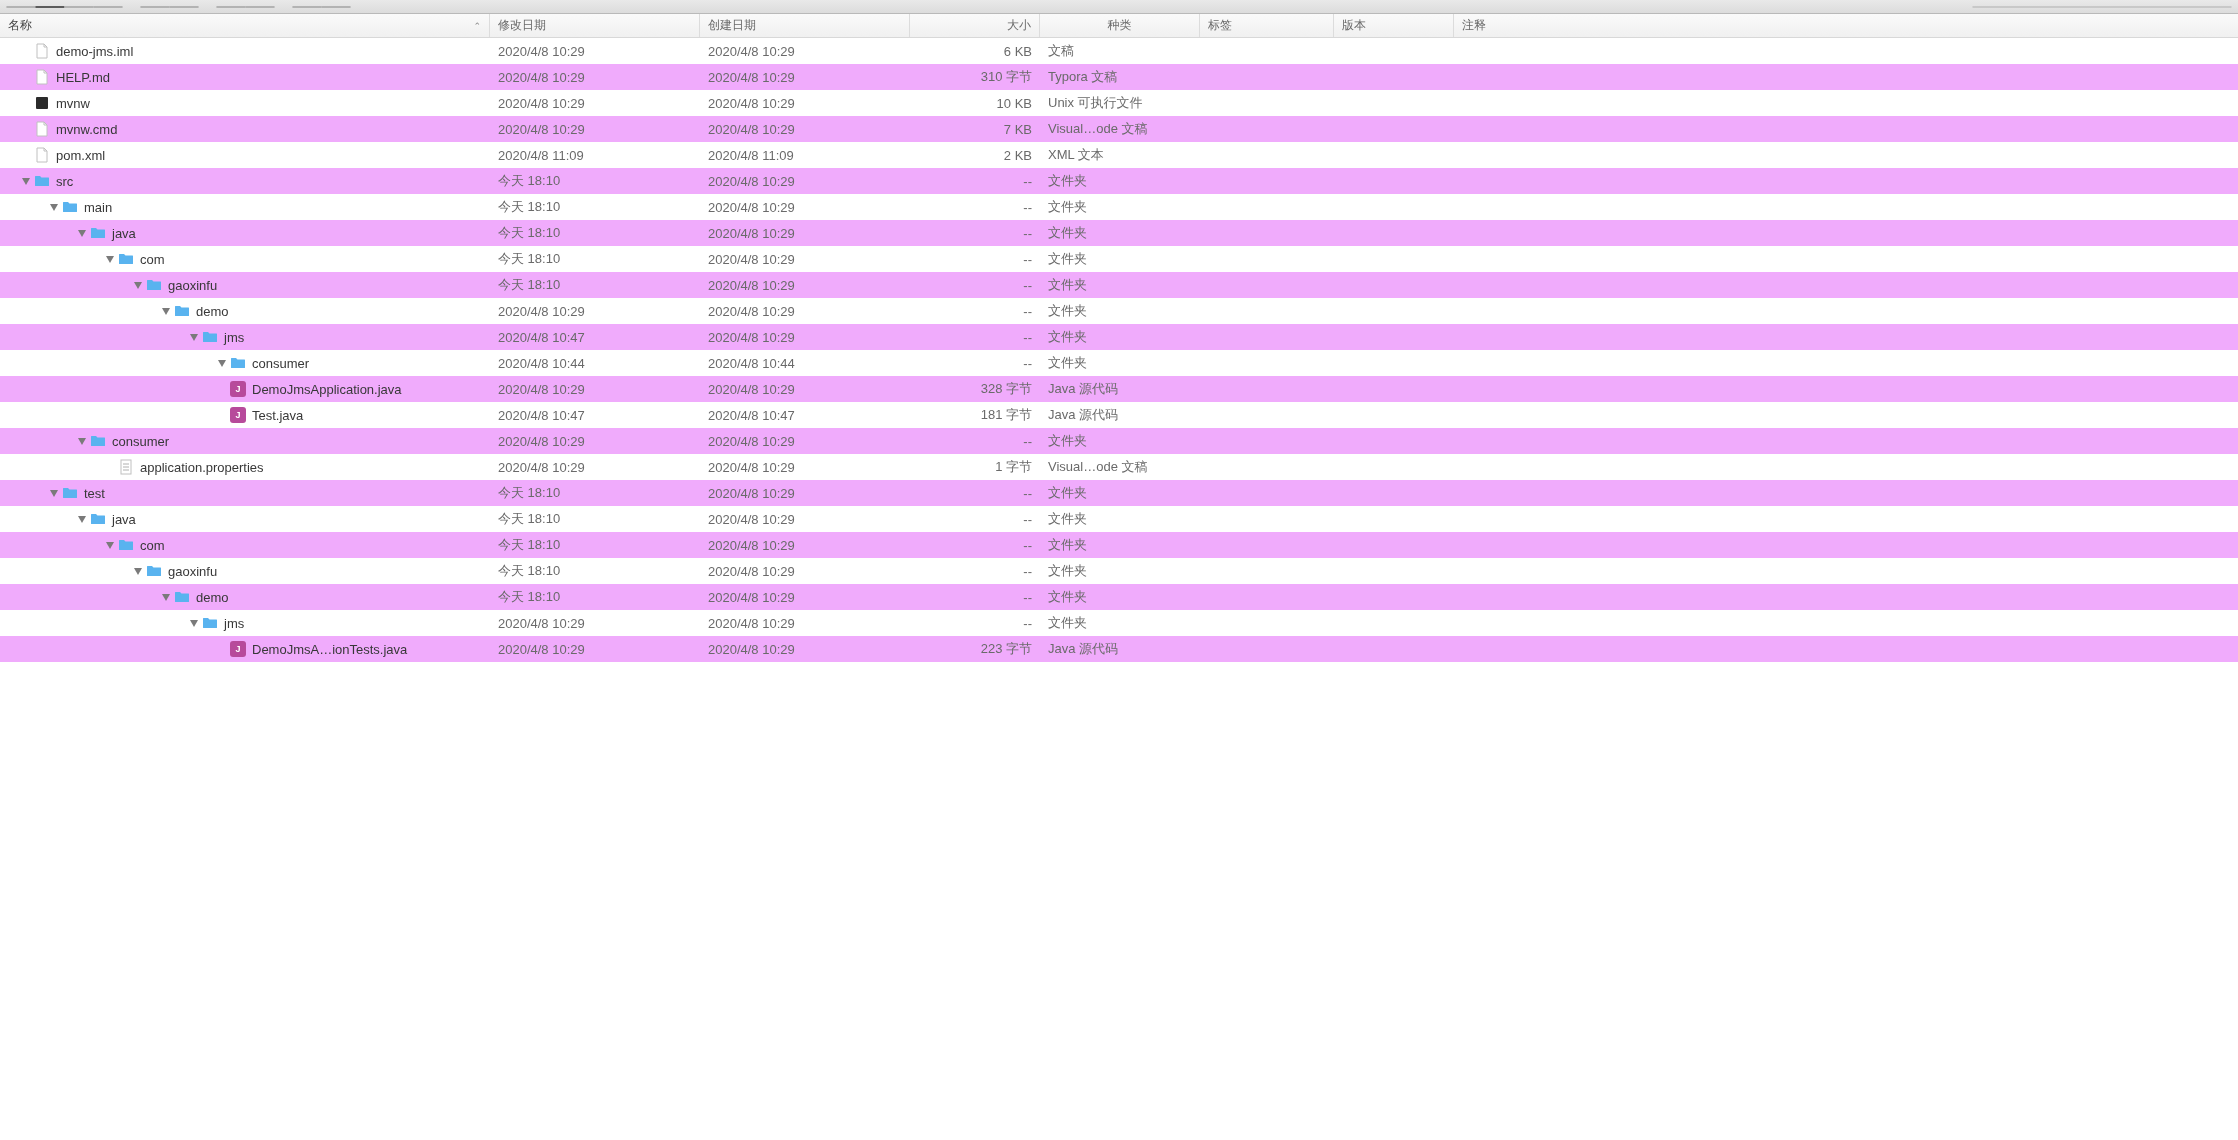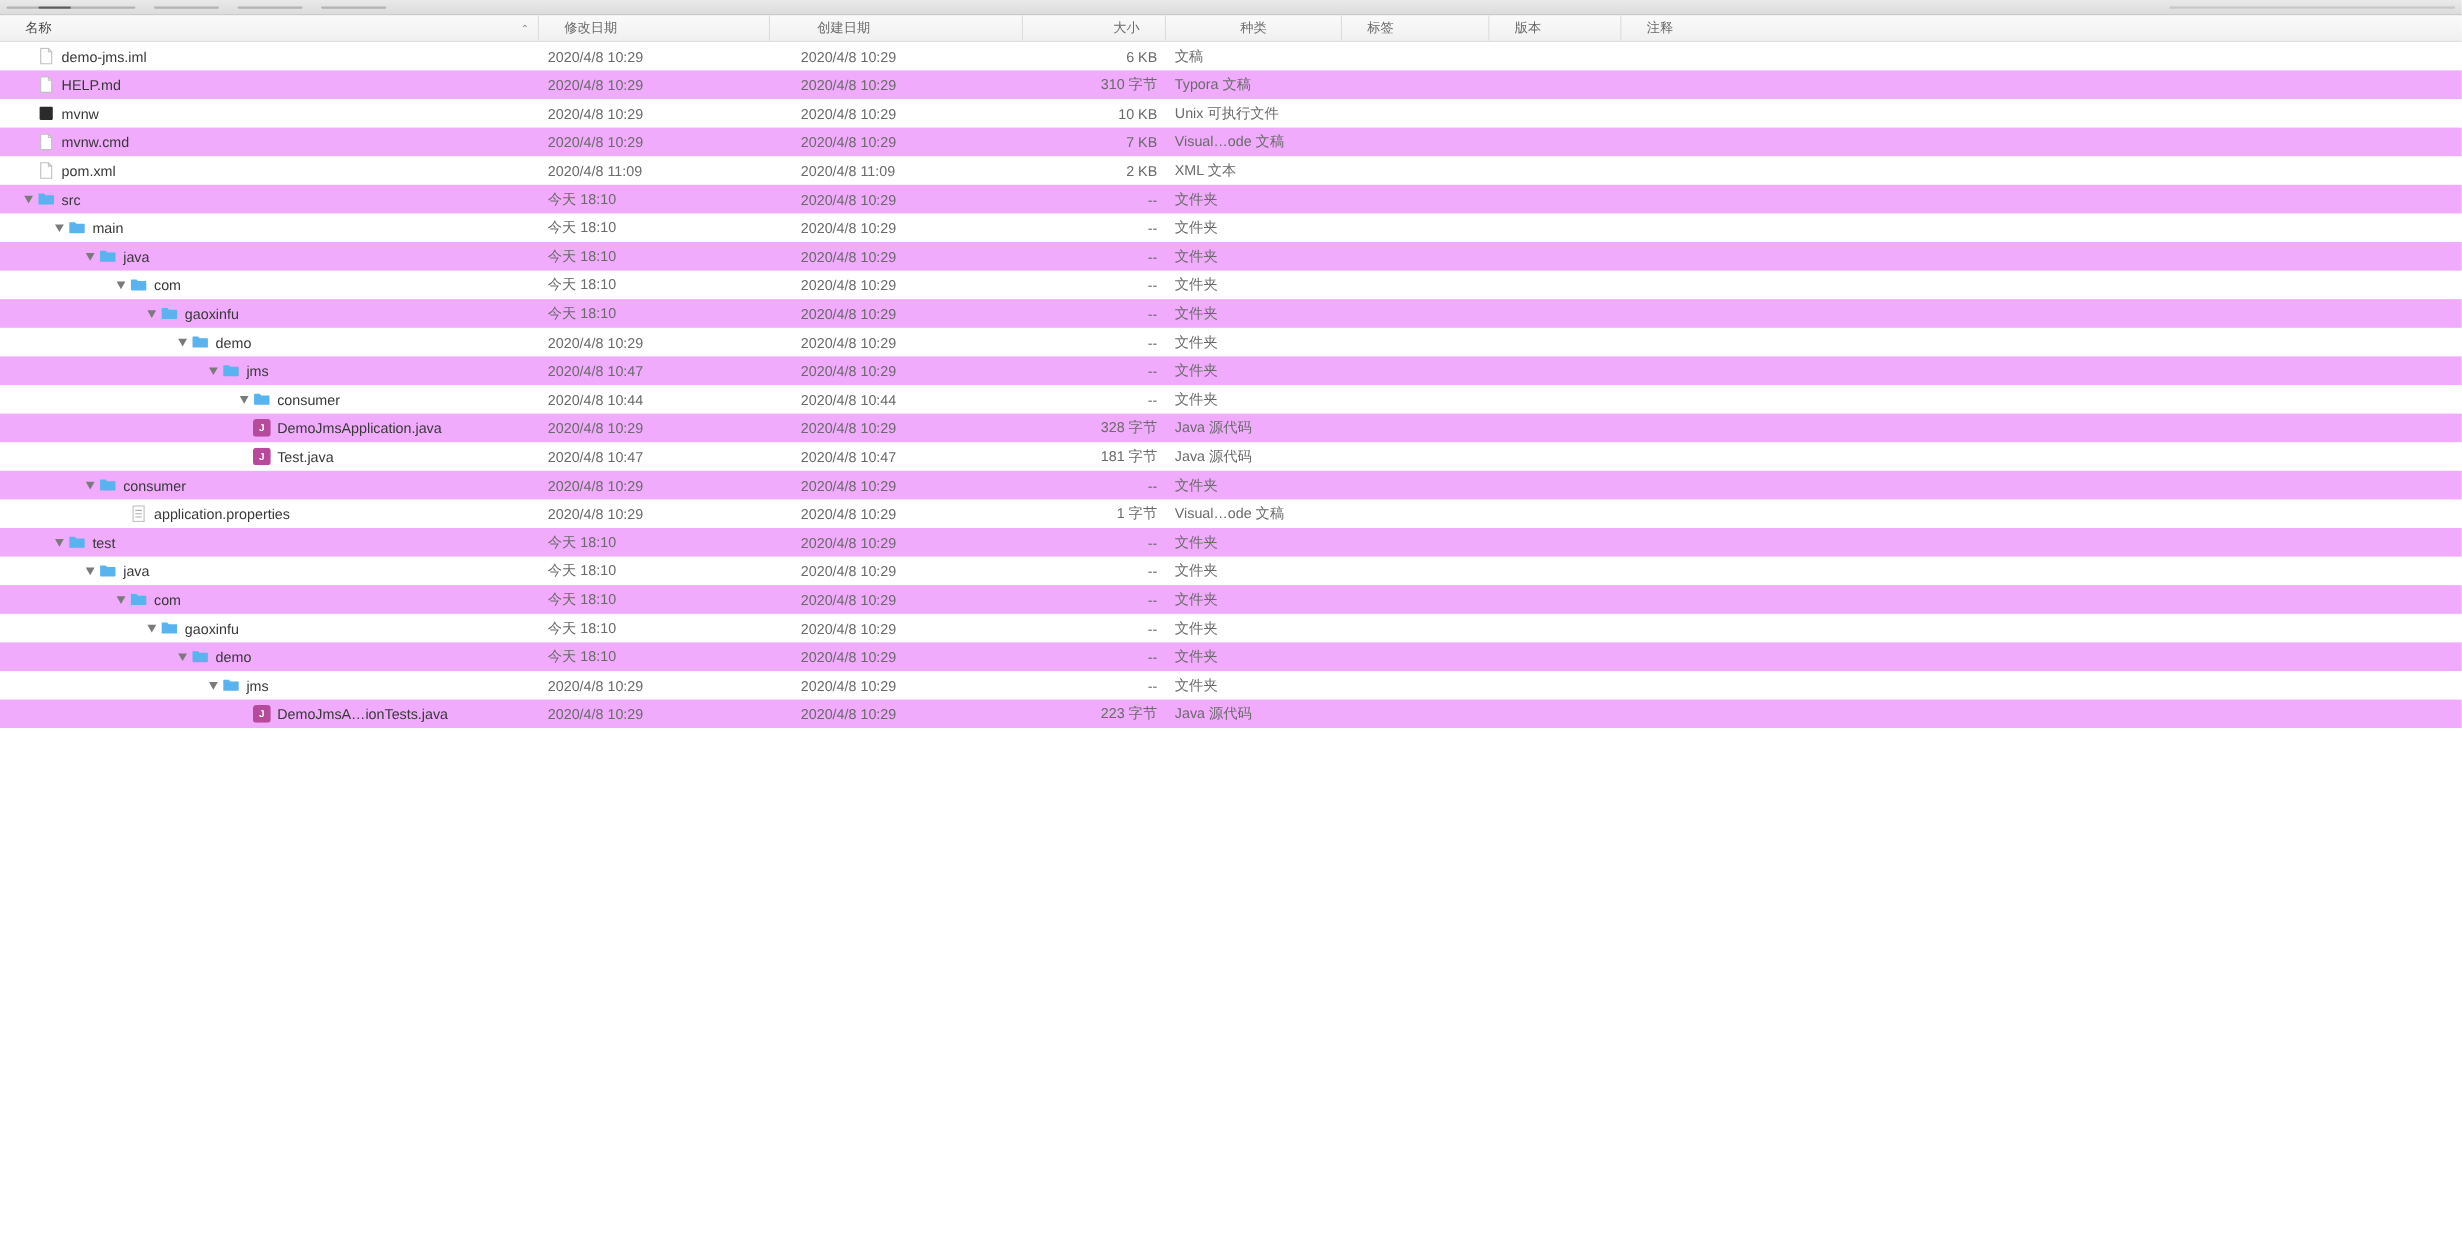--- a/index.html
+++ b/index.html
@@ -48,21 +48,21 @@
   display: flex;
   height: 24px;
   background: linear-gradient(#fafafa,#f0f0f0);
   border-bottom: 1px solid #d8d8d8;
   font-size: 12px;
   color: #444;
 }
 .header-row .col {
   display: flex;
   align-items: center;
-  padding: 0 23px;
+  padding: 0 8px;
   border-right: 1px solid #dcdcdc;
   position: relative;
 }
 .header-row .col:last-child { border-right: none; }
 .sort-ind {
   position:absolute; right:8px;
   font-size:9px;color:#888;
 }
 
 
@@ -77,21 +77,21 @@
 .row .col {
   padding: 0 8px;
   overflow: hidden;
   text-overflow: ellipsis;
   white-space: nowrap;
 }
 
 
 .c-name   { width: 490px; display:flex; align-items:center;}
 .c-mod    { width: 210px; color:#6a6a6a;}
-.c-create { width: 210px; color:#6a6a6a;margin-left:20px;}
+.c-create { width: 210px; color:#6a6a6a;}
 .c-size   { width: 130px; text-align:right; color:#6a6a6a;}
 .c-kind   { width: 160px; color:#6a6a6a;justify-content:center;}
 .c-tags   { width: 134px; color:#6a6a6a;font-family:Liberation Serif, serif;}
 .c-ver    { width: 120px; color:#6a6a6a;}
 .c-comm   { flex:1; color:#6a6a6a;}
 
 
 .indent { display:inline-block; }
 .disc {
   width: 0; height: 0;

